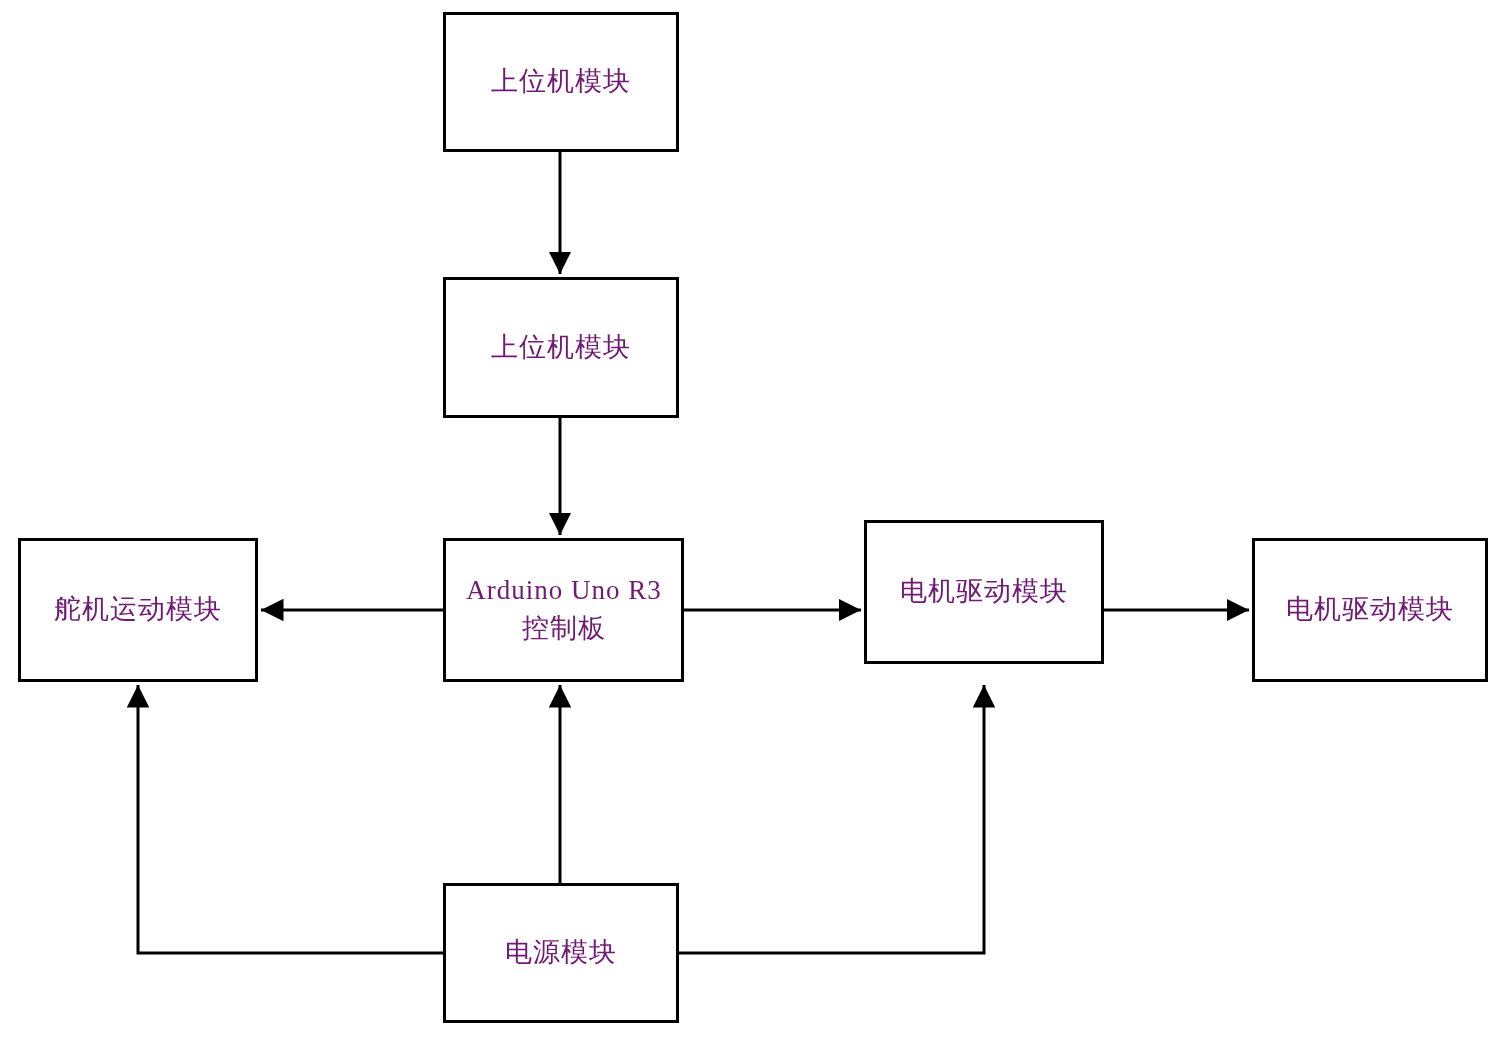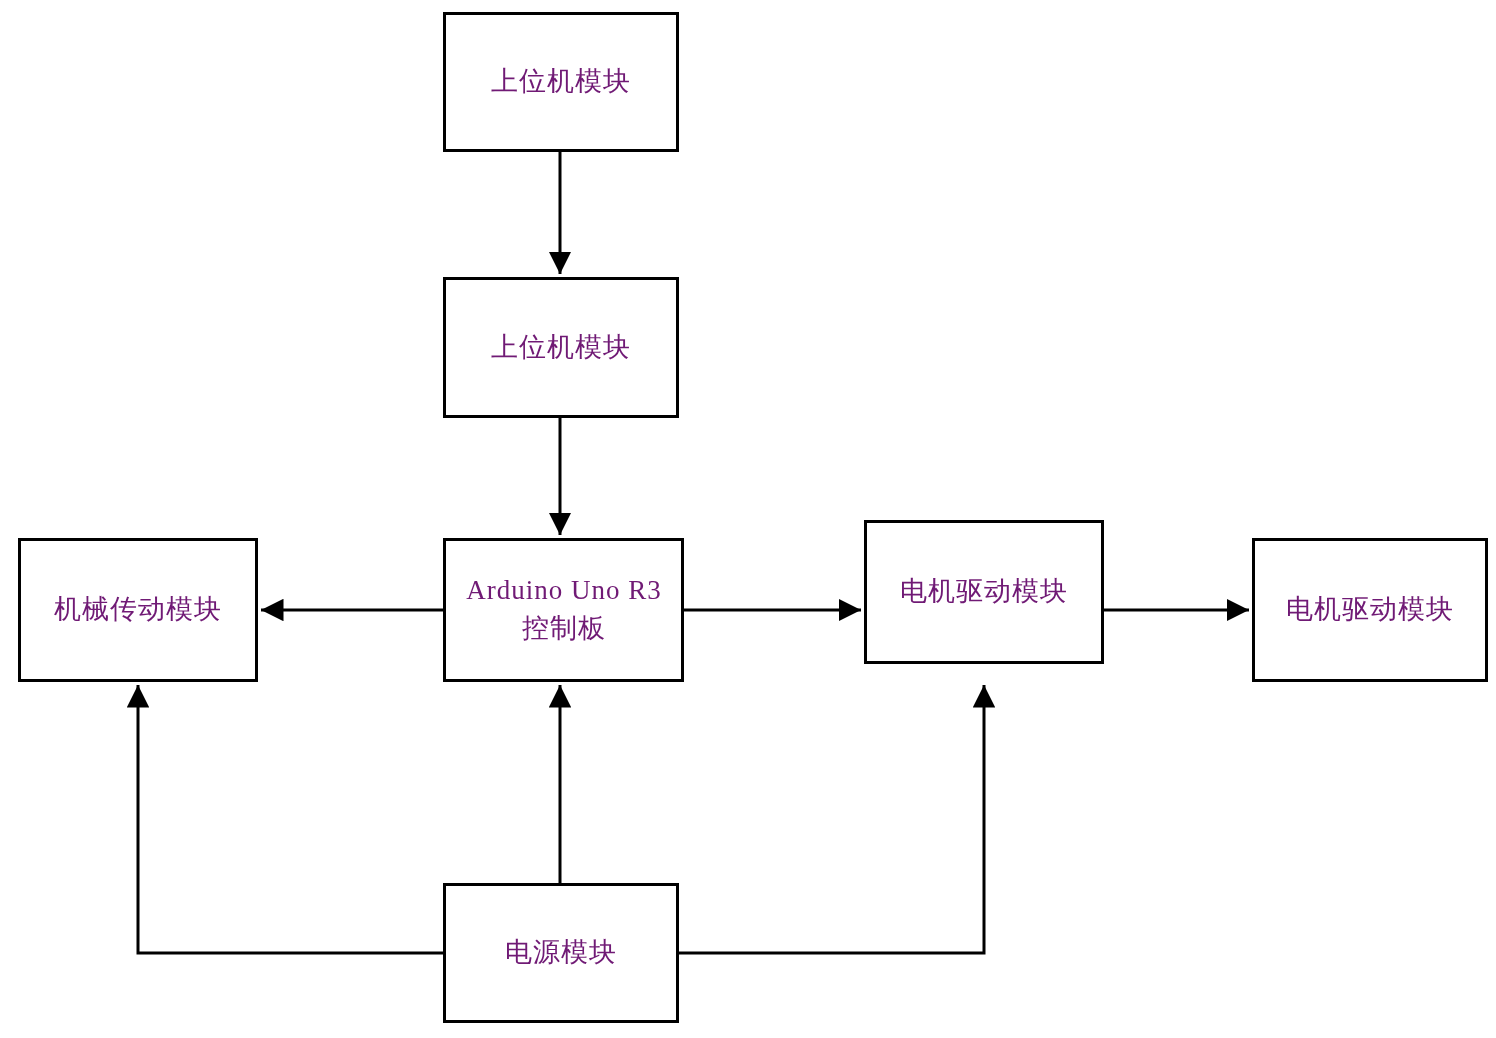--- a/index.html
+++ b/index.html
@@ -77,21 +77,21 @@
 
   <div class="node" id="node-serial">
     <span class="label">上位机模块</span>
   </div>
 
   <div class="node" id="node-controller">
     <span class="label">Arduino Uno R3控制板</span>
   </div>
 
   <div class="node" id="node-servo">
-    <span class="label">机械传动模块</span>
+    <span class="label">舵机运动模块</span>
   </div>
 
   <div class="node" id="node-motor">
     <span class="label">电机驱动模块</span>
   </div>
 
   <div class="node" id="node-mech">
     <span class="label">电机驱动模块</span>
   </div>
 

